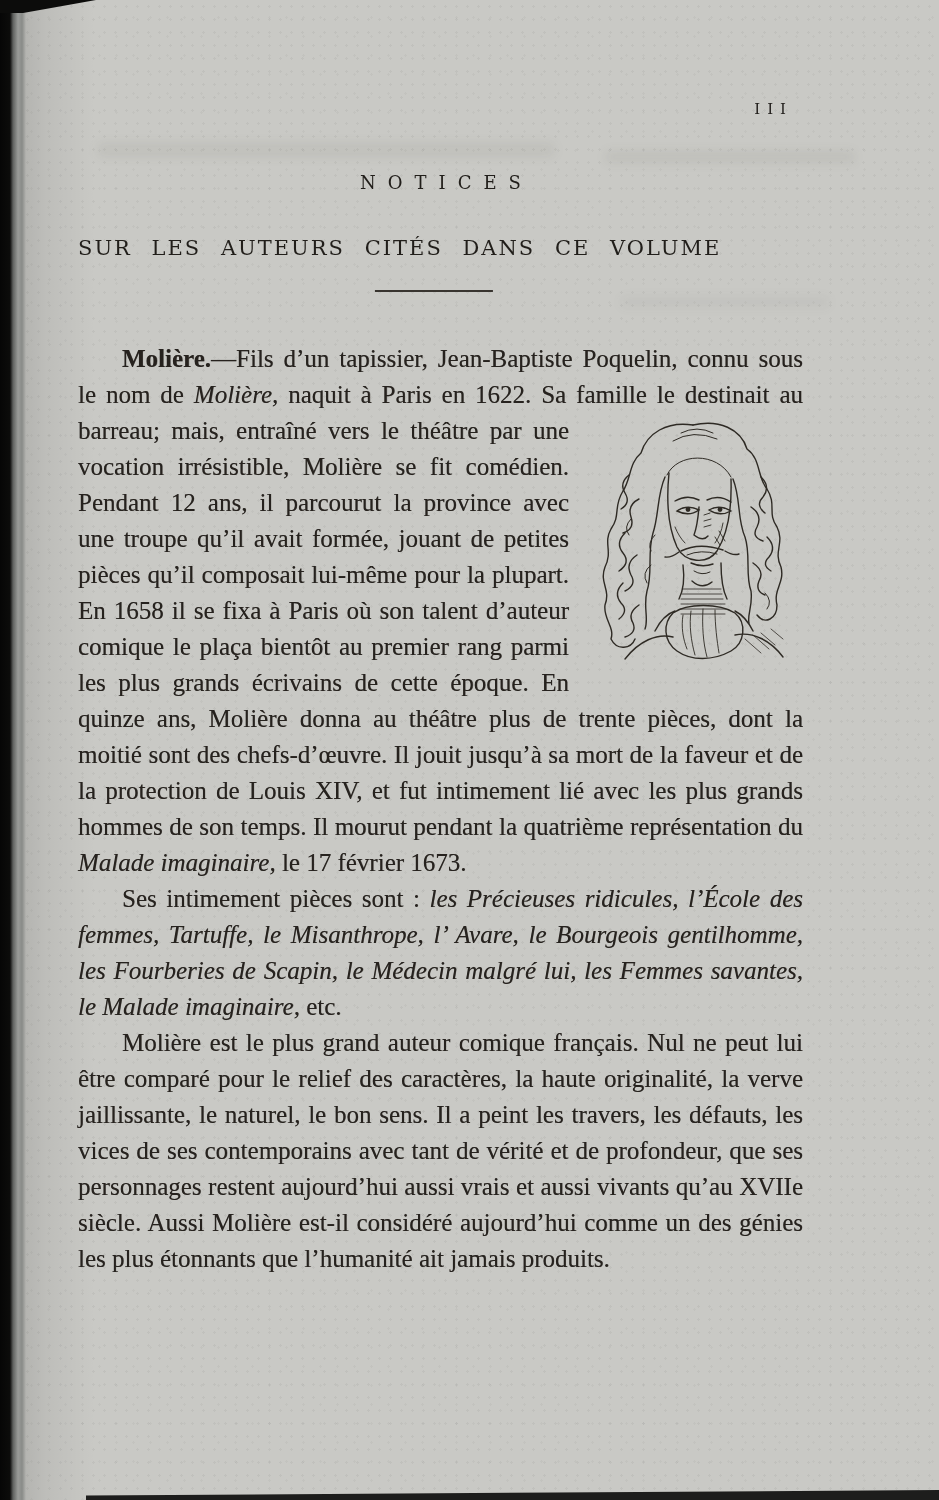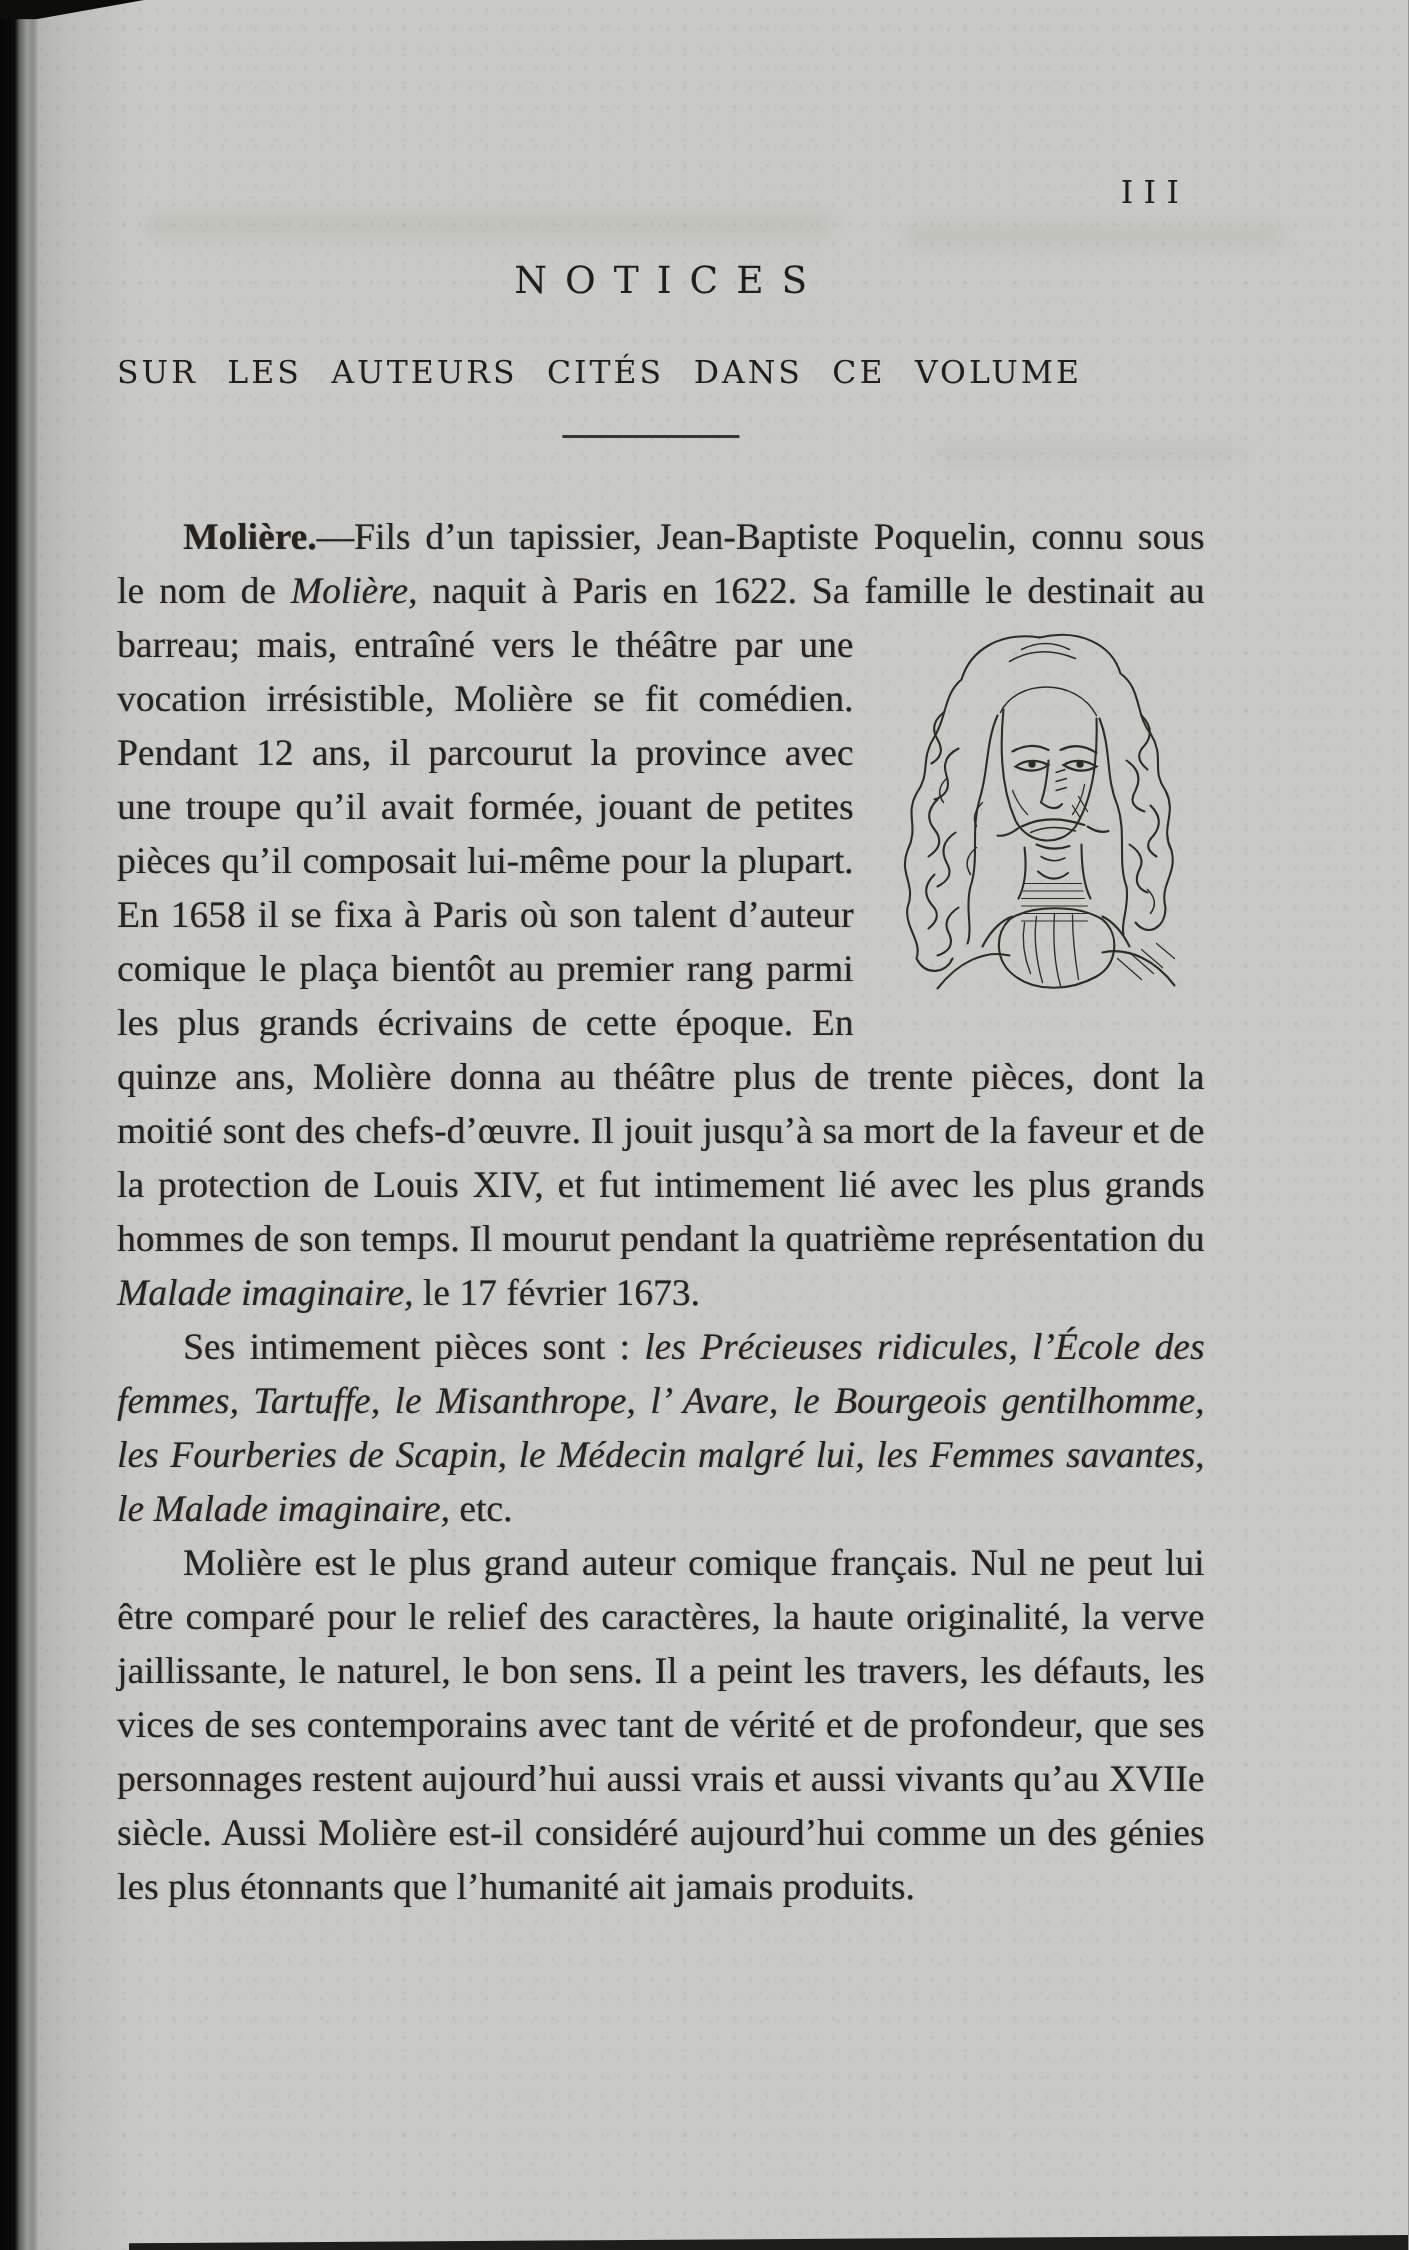--- a/index.html
+++ b/index.html
@@ -29,26 +29,26 @@
     clip-path:polygon(0 55%, 55% 25%, 100% 0, 100% 100%, 0 100%);
   }
   .ghost { position:absolute; background:rgba(62,62,58,0.06); filter:blur(5px); border-radius:9px; }
   .ghost-1 { top:142px; left:96px;  width:460px; height:16px; }
   .ghost-2 { top:150px; left:604px; width:252px; height:14px; }
   .ghost-3 { top:296px; left:620px; width:210px; height:12px; background:rgba(62,62,58,0.045); }
 
   
   .content { position:absolute; left:78px; right:136px; top:0; bottom:0; }
   .page-number {
-    position:absolute; top:116px; right:10px;
-    font-size:21px; letter-spacing:7px; color:#1f1c19;
+    position:absolute; top:100px; right:10px;
+    font-size:15px; letter-spacing:7px; color:#1f1c19;
   }
   .title {
     position:absolute; top:172px; left:0; right:0; text-align:center;
-    font-size:25px; font-weight:normal; letter-spacing:12px; padding-left:12px;
+    font-size:18px; font-weight:normal; letter-spacing:12px; padding-left:12px;
     color:#211e1a; margin:0;
   }
   .subtitle {
     position:absolute; top:236px; left:0; right:0; text-align:left;
     font-size:21px; font-weight:normal; letter-spacing:2px; word-spacing:11px;
     color:#211e1a; margin:0;
   }
   .divider {
     position:absolute; top:290px; left:50%; transform:translateX(-56%);
     width:118px; height:0; border-top:2px solid #38342f;

